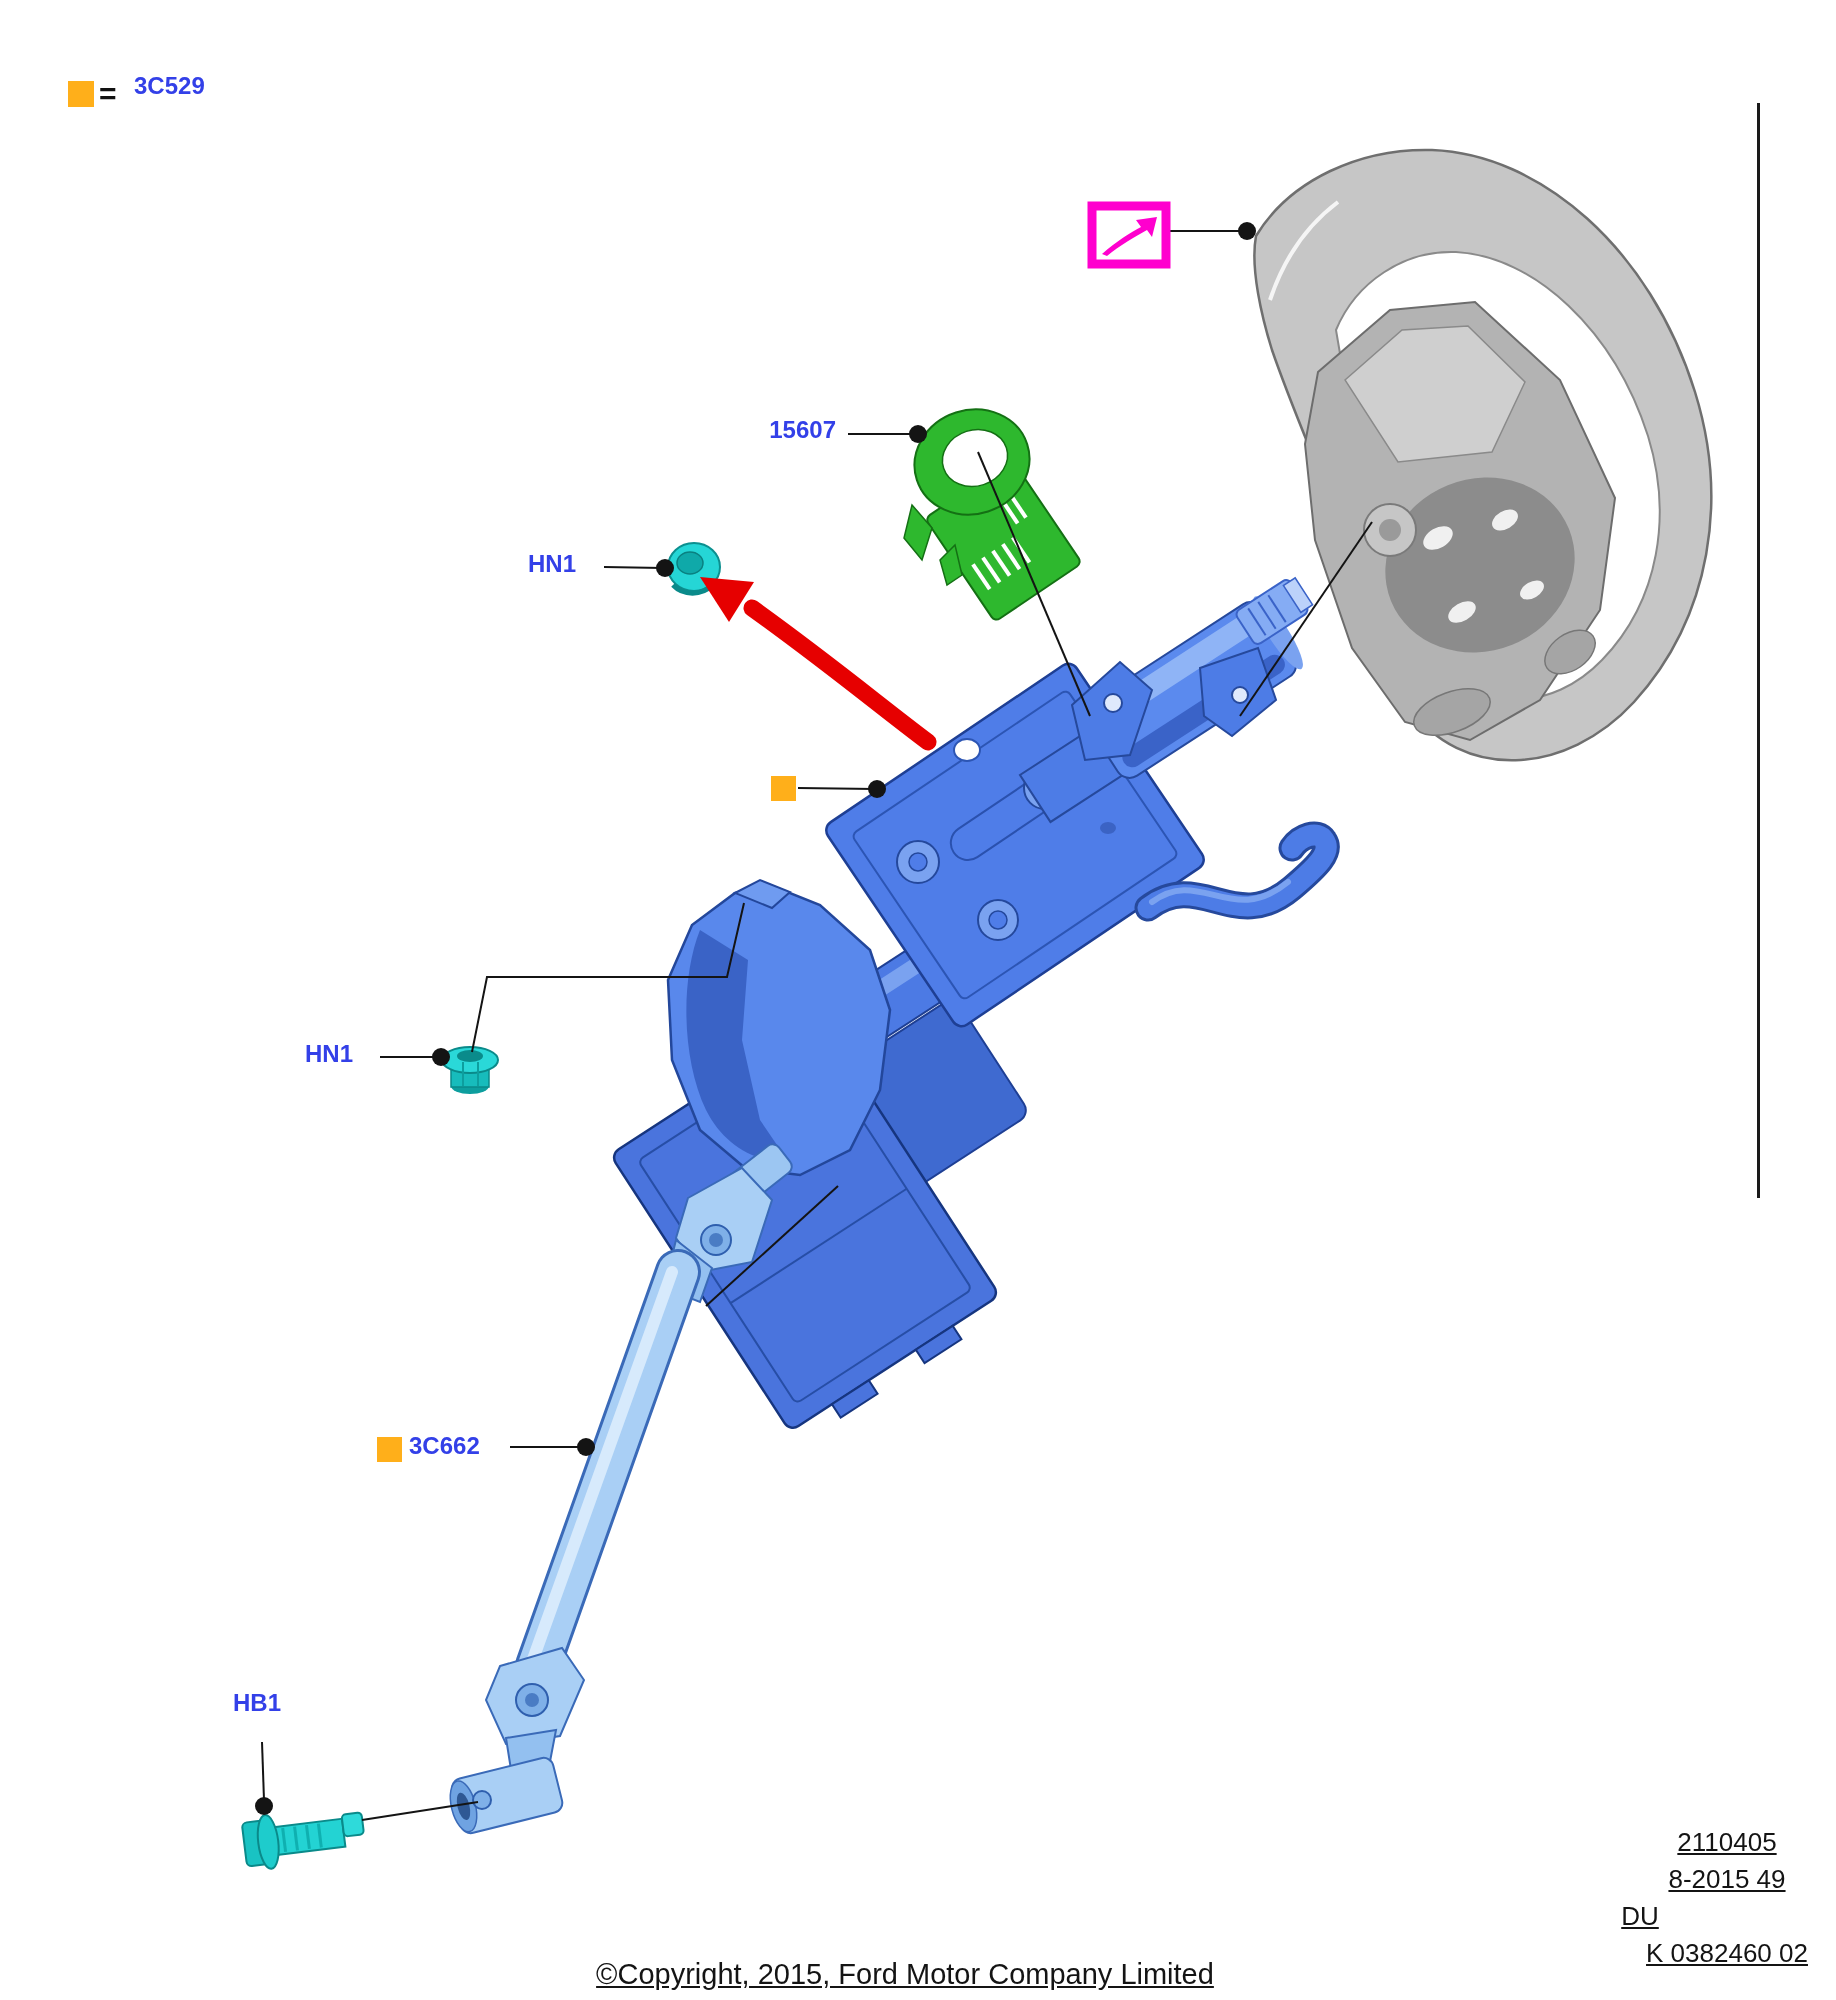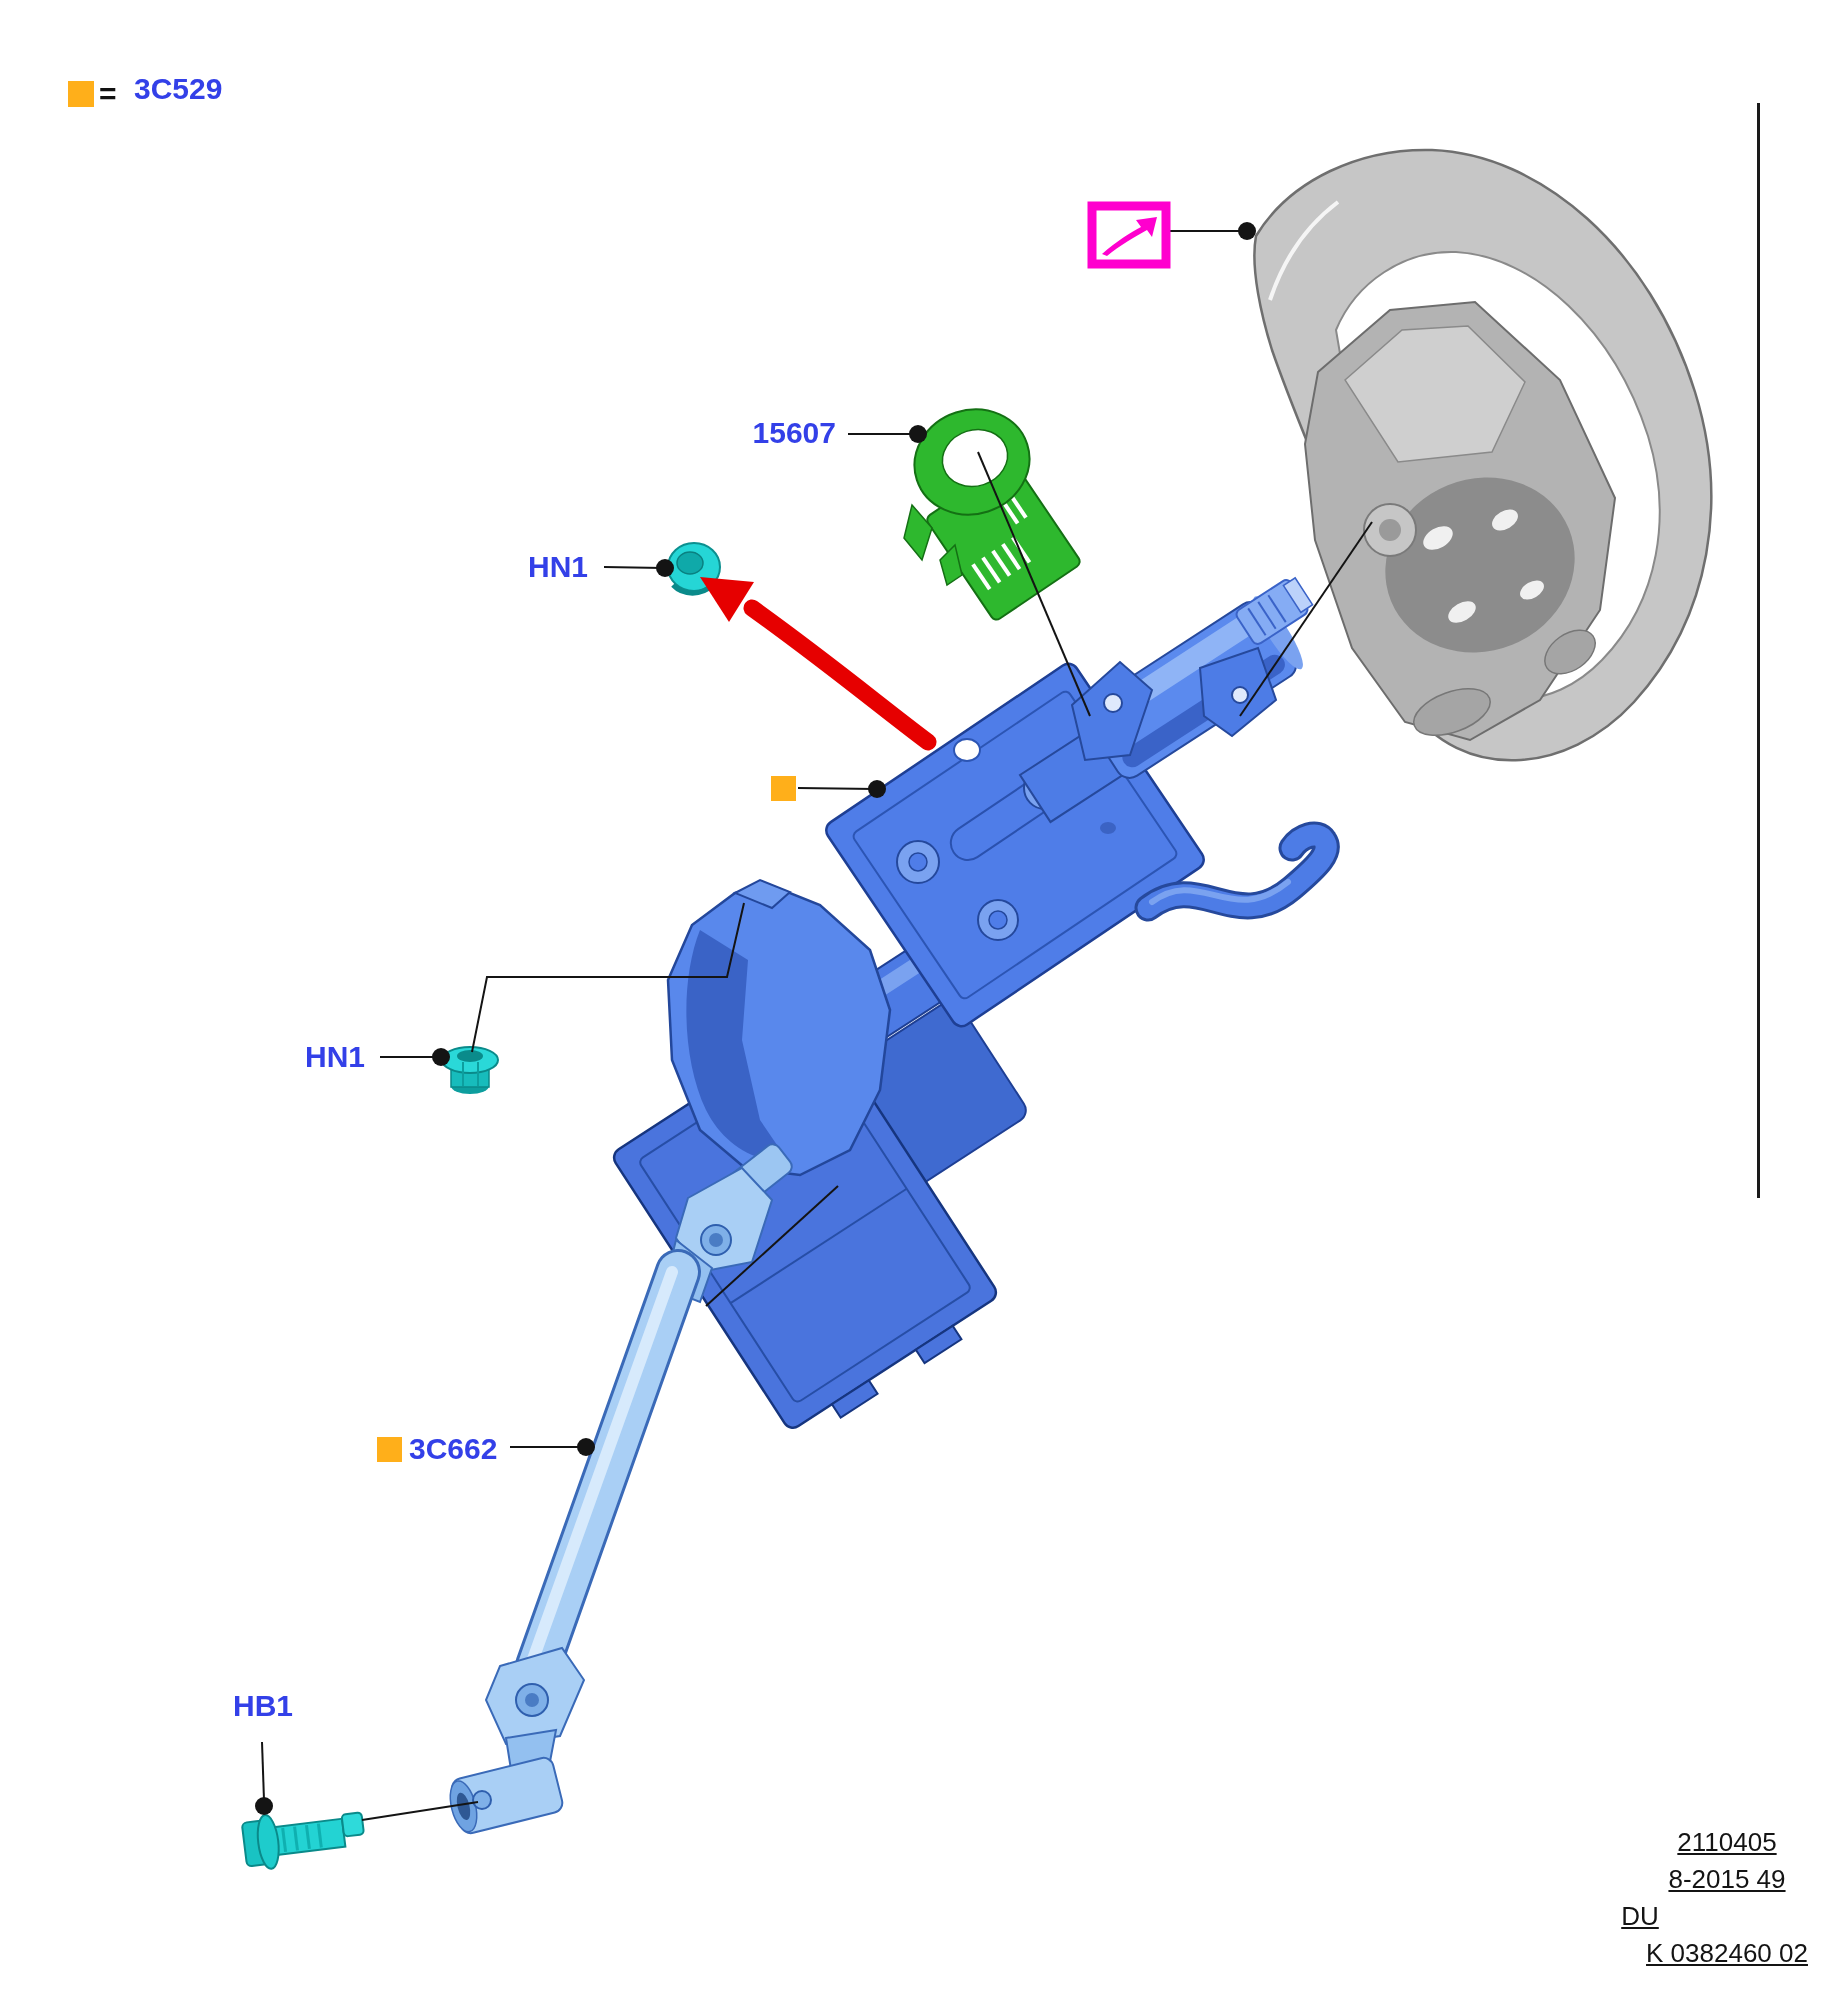--- a/index.html
+++ b/index.html
@@ -1,19 +1,19 @@
 <!DOCTYPE html>
 <html><head>
 <meta charset="utf-8">
 <style>
   html,body{margin:0;padding:0;background:#ffffff;}
   #page{position:relative;width:1836px;height:2000px;background:#ffffff;overflow:hidden;
         font-family:"Liberation Sans", sans-serif;}
   #diagram-svg{position:absolute;left:0;top:0;}
-  .lbl{position:absolute;font-weight:bold;font-size:30px;color:#3340E8;white-space:nowrap;}
+  .lbl{position:absolute;font-weight:bold;font-size:24px;color:#3340E8;white-space:nowrap;}
   .blk{position:absolute;color:#141414;font-weight:normal;white-space:nowrap;text-decoration:underline;}
   .sq{position:absolute;width:25px;height:25px;background:#FFAF1A;}
   .eq{position:absolute;font-weight:bold;font-size:30px;color:#111;}
   .plate-line{width:220px;text-align:center;font-size:26px;line-height:37px;}
   #copyright{width:640px;text-align:center;font-size:29px;}
 </style>
 </head>
 <body>
 
 <div id="page">
@@ -243,14 +243,15 @@
 
 <div class="lbl" style="left:233px;top:1689px;">HB1</div>
 
 <div>
   <div class="blk plate-line" style="left:1617px;top:1824px;">2110405</div>
   <div class="blk plate-line" style="left:1617px;top:1861px;">8-2015 49</div>
   <div class="blk plate-line" style="left:1530px;top:1898px;">DU</div>
   <div class="blk plate-line" style="left:1617px;top:1935px;">K 0382460 02</div>
 </div>
 
+<div id="copyright" class="blk" style="left:585px;top:1958px;">©Copyright, 2015, Ford Motor Company Limited</div>
 
 </div>
 
 </body></html>

